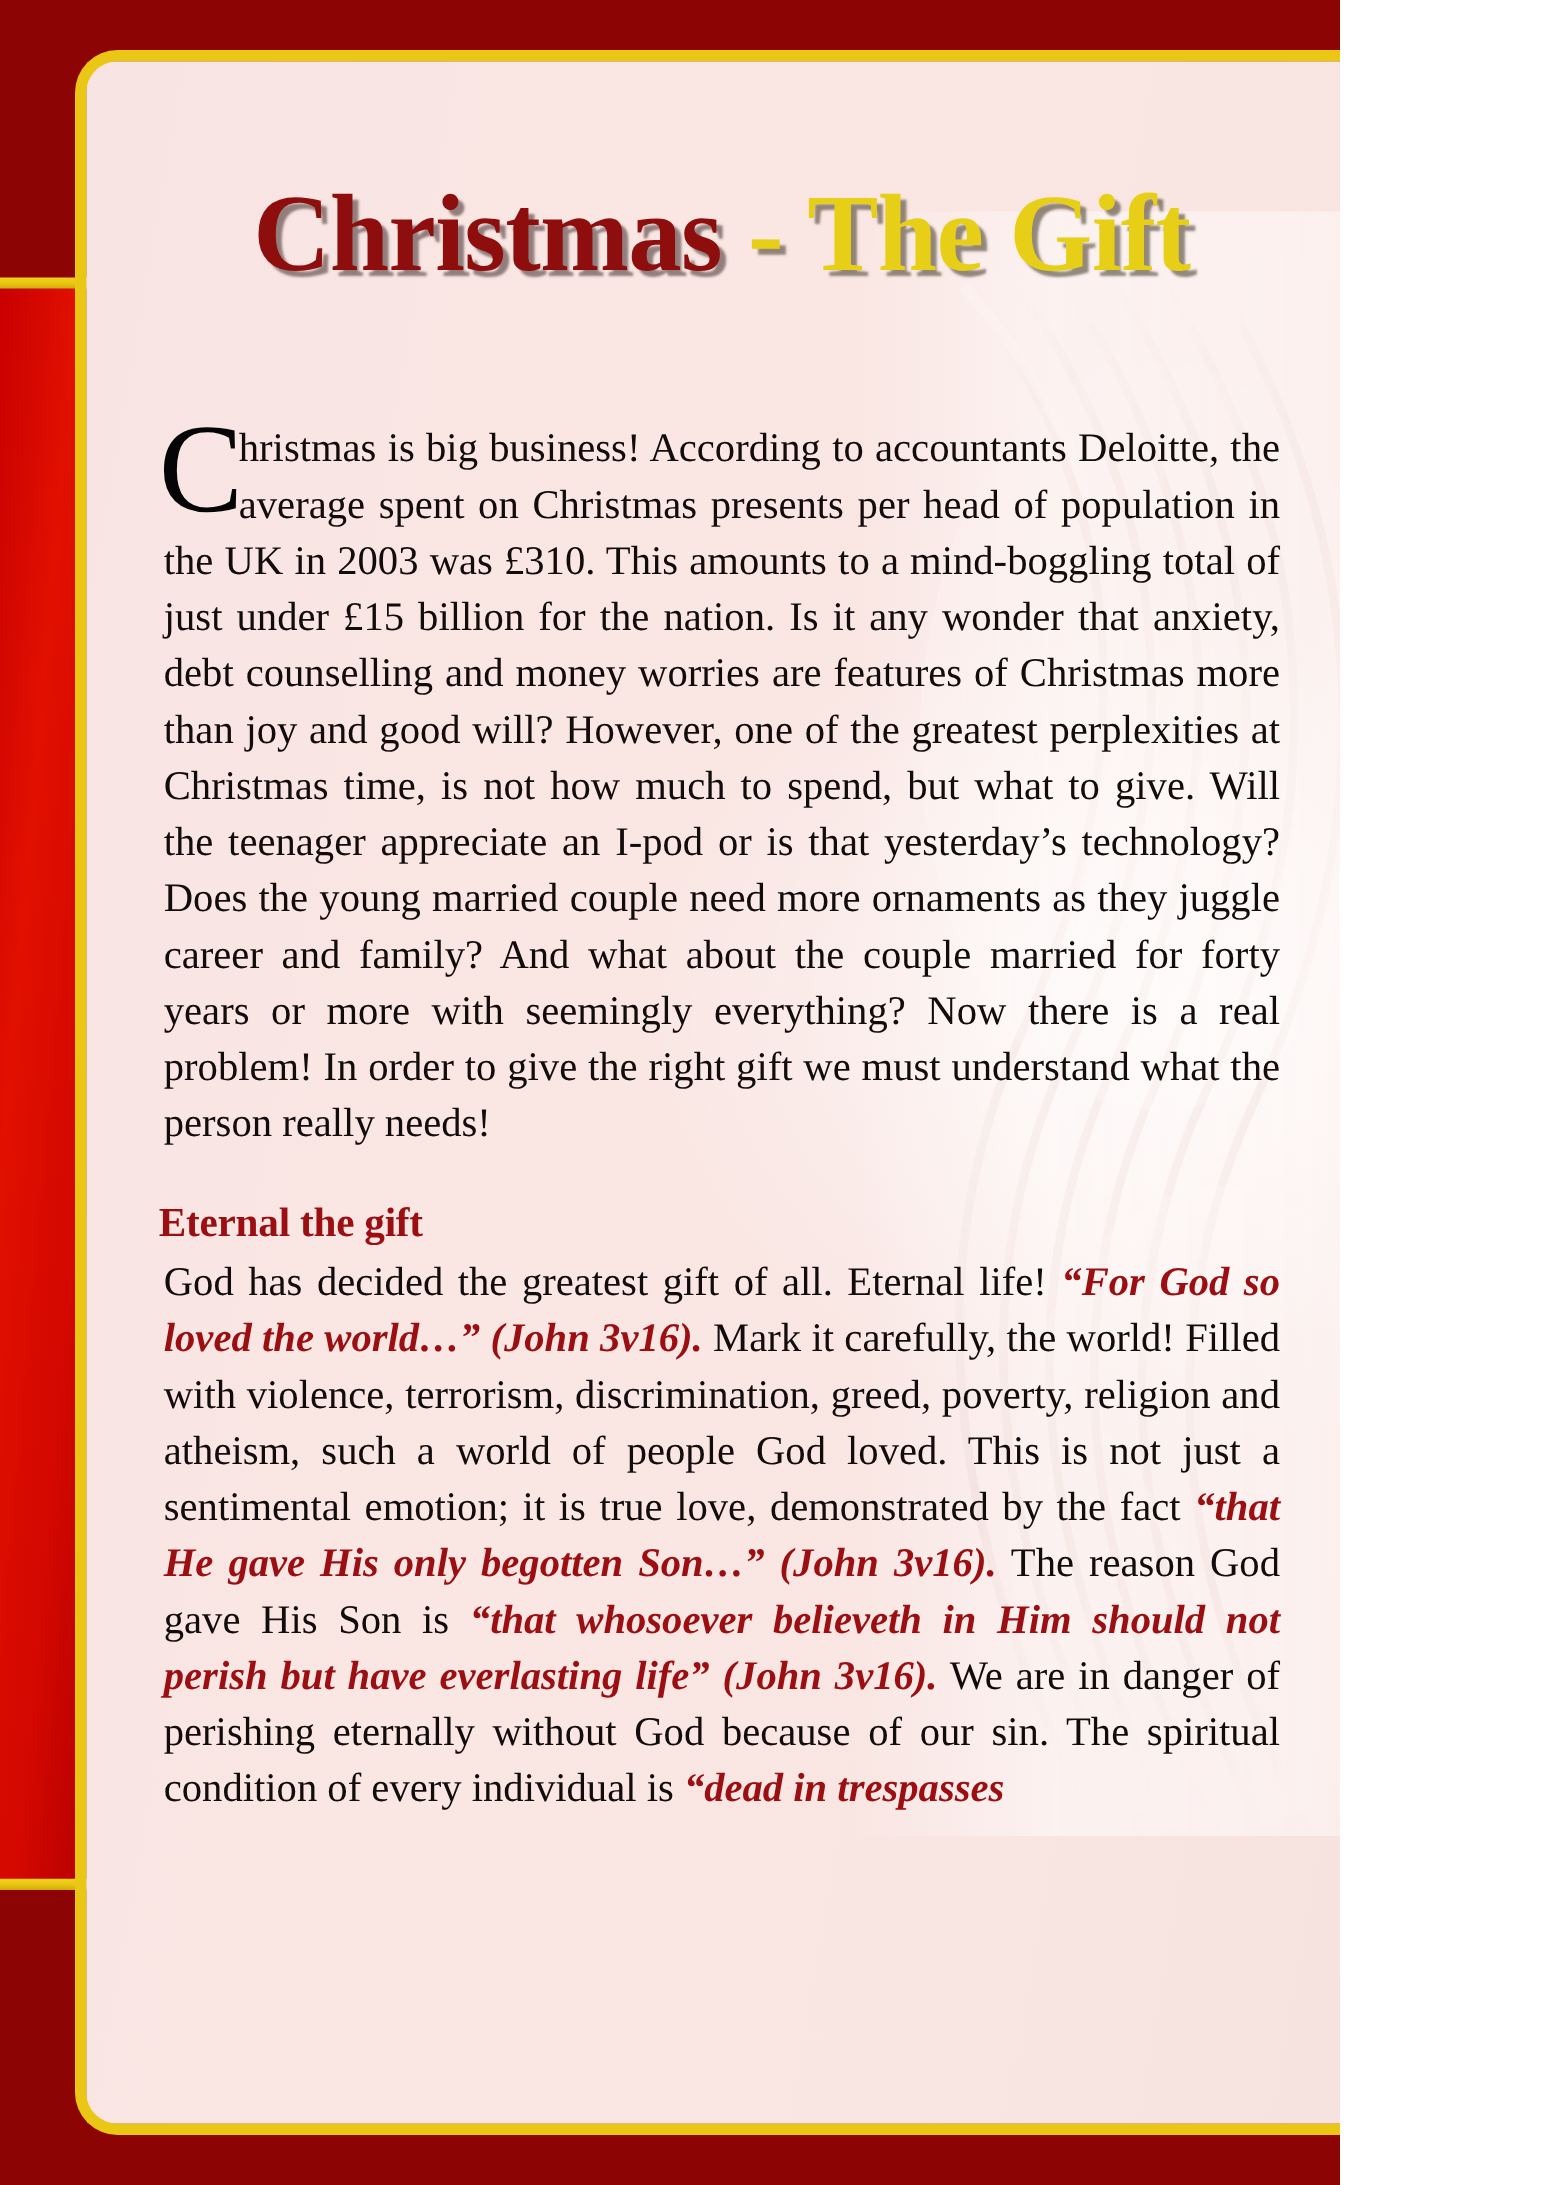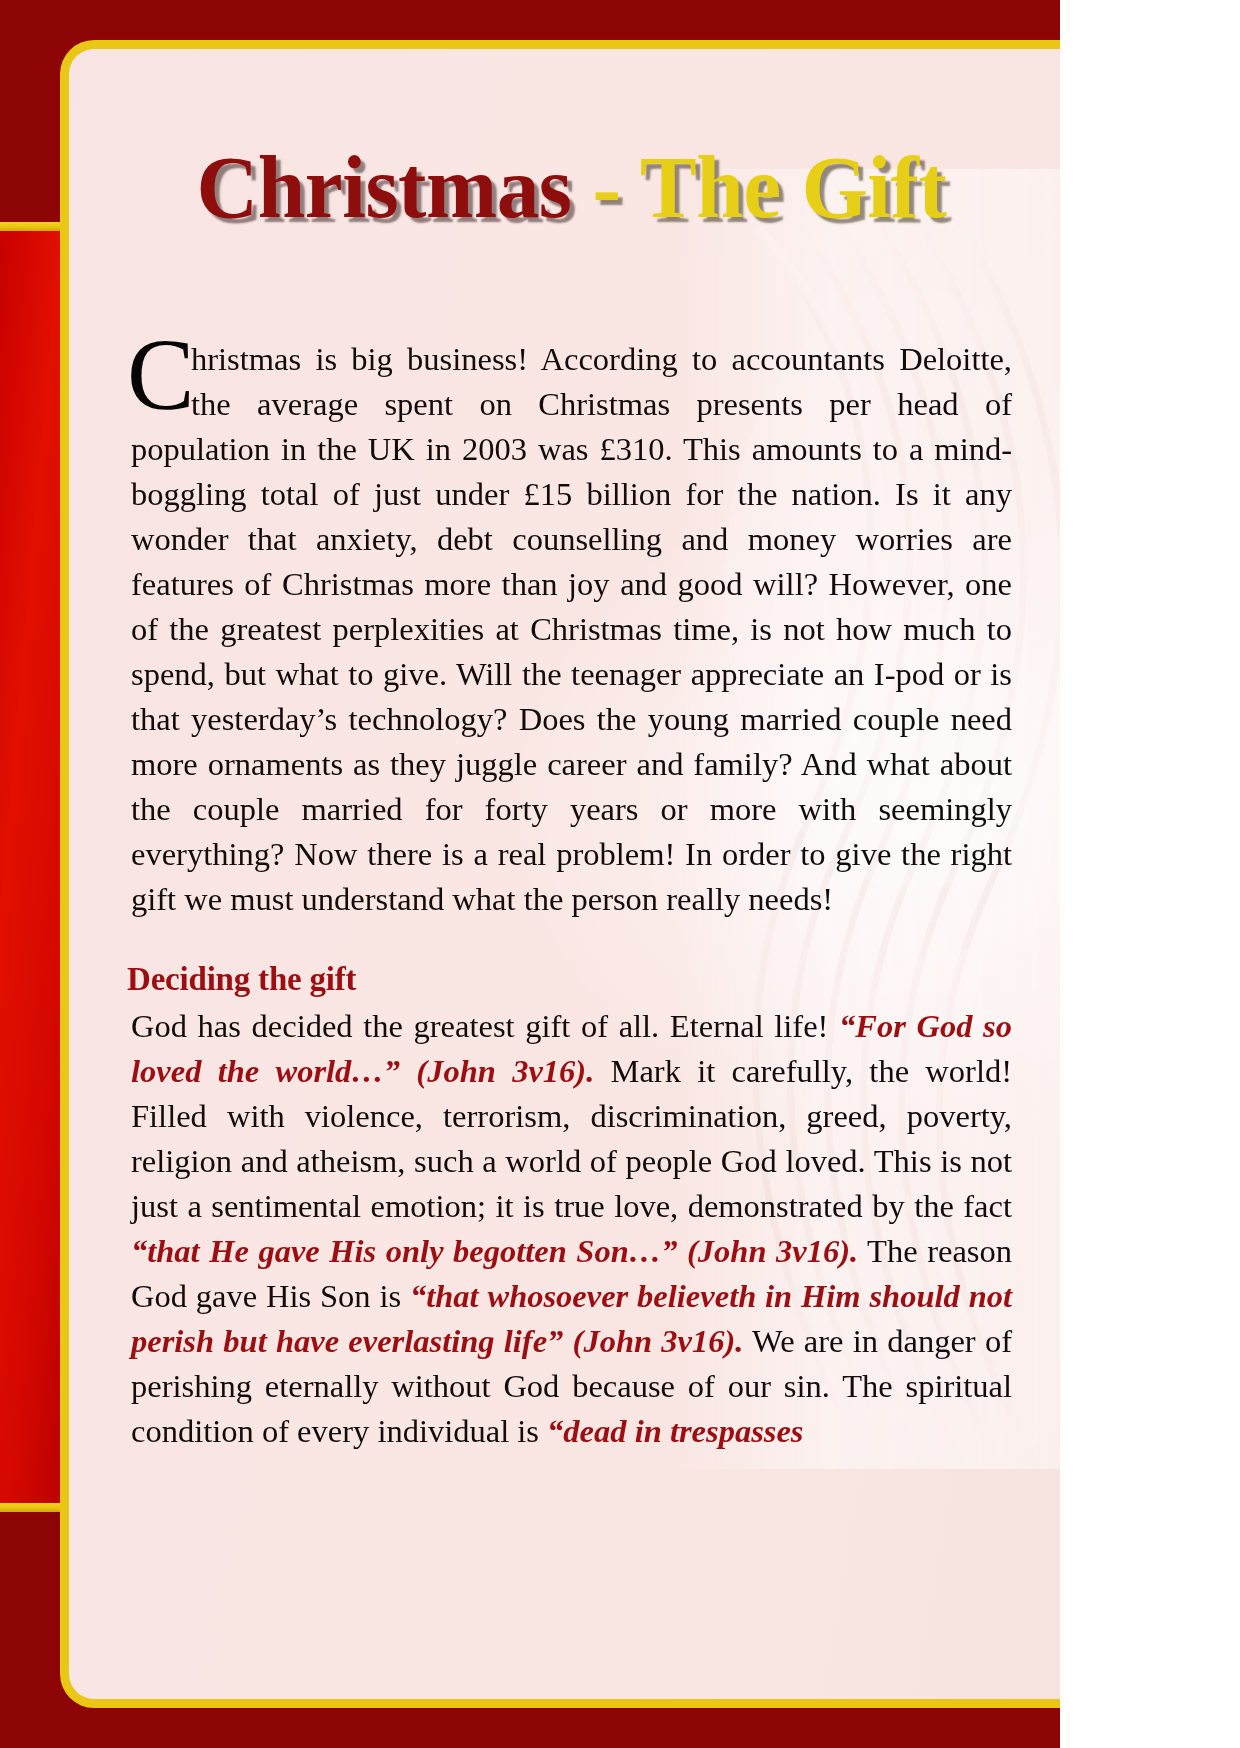--- a/index.html
+++ b/index.html
@@ -7,20 +7,21 @@
     padding: 0;
     background: #ffffff;
   }
   #page {
     position: relative;
     width: 1060px;
     height: 1748px;
     overflow: hidden;
     background: #8c0404;
     font-family: "Liberation Serif", "DejaVu Serif", serif;
+    padding-left: 12px;
   }
 
   
   .margin-band {
     position: absolute;
     left: 0;
     width: 66px;
   }
   #band-top {
     top: 0;
@@ -191,19 +192,19 @@
     </svg>
 
     <div id="panel-inner">
 
       <div id="title-wrap">
         <h1 id="title"><span class="t-red">Christmas </span><span class="t-gold">- The Gift</span></h1>
       </div>
 
       <p id="para-1" class="body-text">Christmas is big business! According to accountants Deloitte, the average spent on Christmas presents per head of population in the UK in 2003 was £310. This amounts to a mind-boggling total of just under £15 billion for the nation. Is it any wonder that anxiety, debt counselling and money worries are features of Christmas more than joy and good will? However, one of the greatest perplexities at Christmas time, is not how much to spend, but what to give. Will the teenager appreciate an I-pod or is that yesterday’s technology? Does the young married couple need more ornaments as they juggle career and family? And what about the couple married for forty years or more with seemingly everything? Now there is a real problem! In order to give the right gift we must understand what the person really needs!</p>
 
-      <h2 class="subhead">Deciding the gift</h2>
+      <h2 class="subhead">Eternal the gift</h2>
 
       <p id="para-2" class="body-text"><span>God has decided the greatest gift of all. Eternal life! </span><span class="q">“For God so loved the world…” (John 3v16).</span><span>  Mark it carefully, the world! Filled with violence, terrorism, discrimination, greed, poverty, religion and atheism, such a world of people God loved. This is not just a sentimental emotion; it is true love, demonstrated by the fact </span><span class="q">“that He gave His only begotten Son…” (John 3v16).</span><span> The reason God gave His Son is </span><span class="q">“that whosoever believeth in Him should not perish but have everlasting life” (John 3v16).</span><span> We are in danger of perishing eternally without God because of our sin. The spiritual condition of every individual is </span><span class="q">“dead in trespasses</span></p>
 
     </div>
   </div>
 </div>
 
 </body></html>

